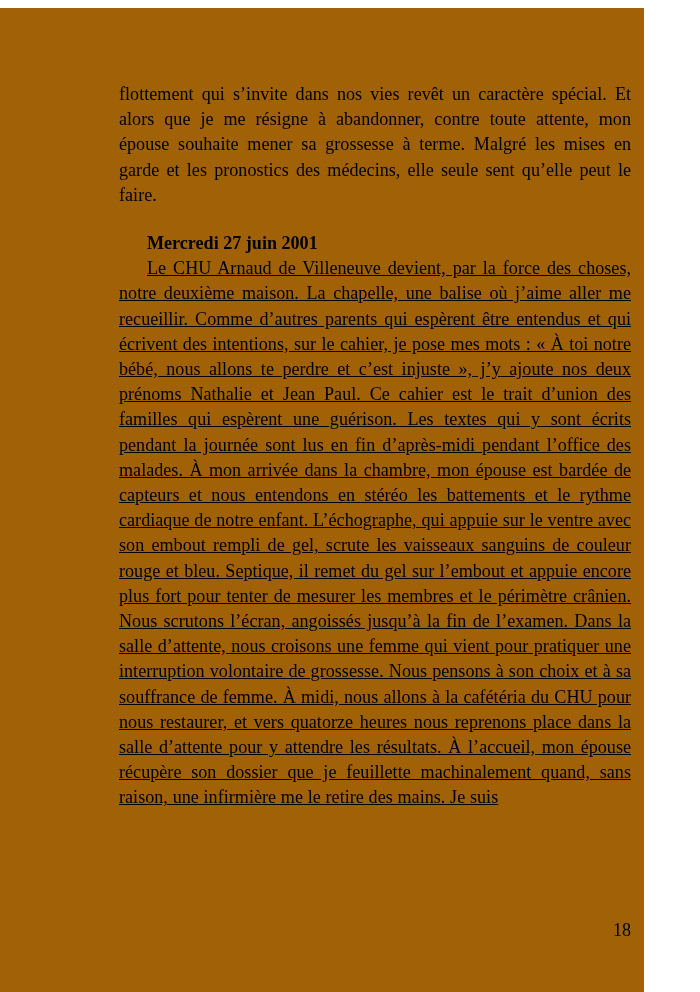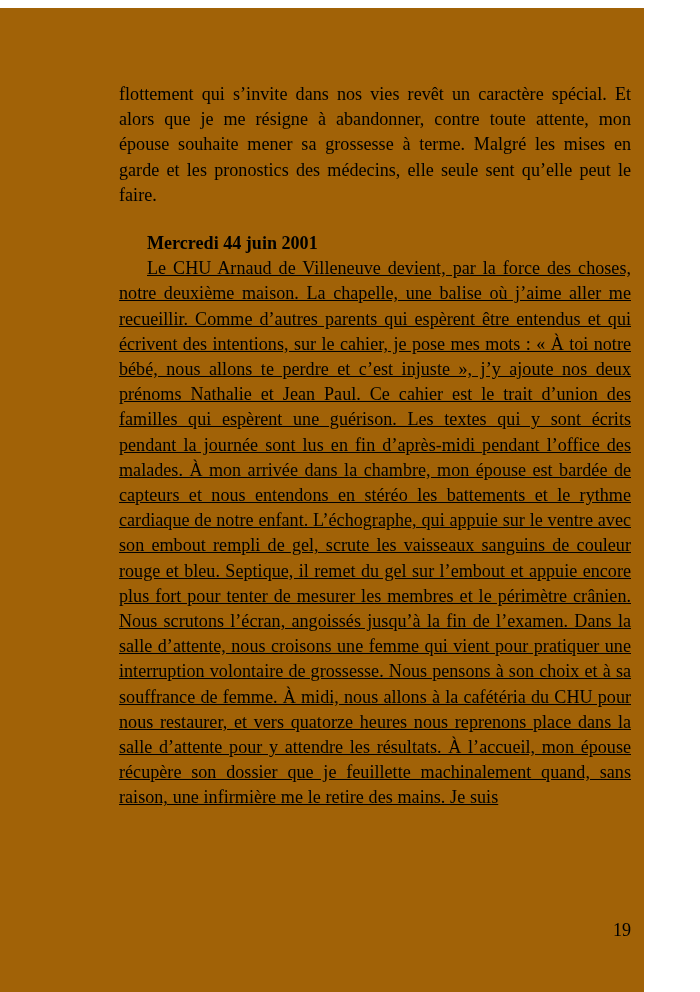--- a/index.html
+++ b/index.html
@@ -76,21 +76,21 @@
 </style>
 </head>
 <body>
 
 <div class="page">
 
   <div class="text-block">
 
     <p class="para continued">flottement qui s’invite dans nos vies revêt un caractère spécial. Et alors que je me résigne à abandonner, contre toute attente, mon épouse souhaite mener sa grossesse à terme. Malgré les mises en garde et les pronostics des médecins, elle seule sent qu’elle peut le faire.</p>
 
-    <h2 class="date-heading">Mercredi 44 juin 2001</h2>
+    <h2 class="date-heading">Mercredi 27 juin 2001</h2>
 
     <p class="para indented">Le CHU Arnaud de Villeneuve devient, par la force des choses, notre deuxième maison. La chapelle, une balise où j’aime aller me recueillir. Comme d’autres parents qui espèrent être entendus et qui écrivent des intentions, sur le cahier, je pose mes mots&nbsp;: «&nbsp;À toi notre bébé, nous allons te perdre et c’est injuste&nbsp;», j’y ajoute nos deux prénoms Nathalie et Jean Paul. Ce cahier est le trait d’union des familles qui espèrent une guérison. Les textes qui y sont écrits pendant la journée sont lus en fin d’après-midi pendant l’office des malades. À mon arrivée dans la chambre, mon épouse est bardée de capteurs et nous entendons en stéréo les battements et le rythme cardiaque de notre enfant. L’échographe, qui appuie sur le ventre avec son embout rempli de gel, scrute les vaisseaux sanguins de couleur rouge et bleu. Septique, il remet du gel sur l’embout et appuie encore plus fort pour tenter de mesurer les membres et le périmètre crânien. Nous scrutons l’écran, angoissés jusqu’à la fin de l’examen. Dans la salle d’attente, nous croisons une femme qui vient pour pratiquer une interruption volontaire de grossesse. Nous pensons à son choix et à sa souffrance de femme. À midi, nous allons à la cafétéria du CHU pour nous restaurer, et vers quatorze heures nous reprenons place dans la salle d’attente pour y attendre les résultats. À l’accueil, mon épouse récupère son dossier que je feuillette machinalement quand, sans raison, une infirmière me le retire des mains. Je suis</p>
 
   </div>
 
-  <div class="page-number">19</div>
+  <div class="page-number">18</div>
 
 </div>
 
 </body></html>

